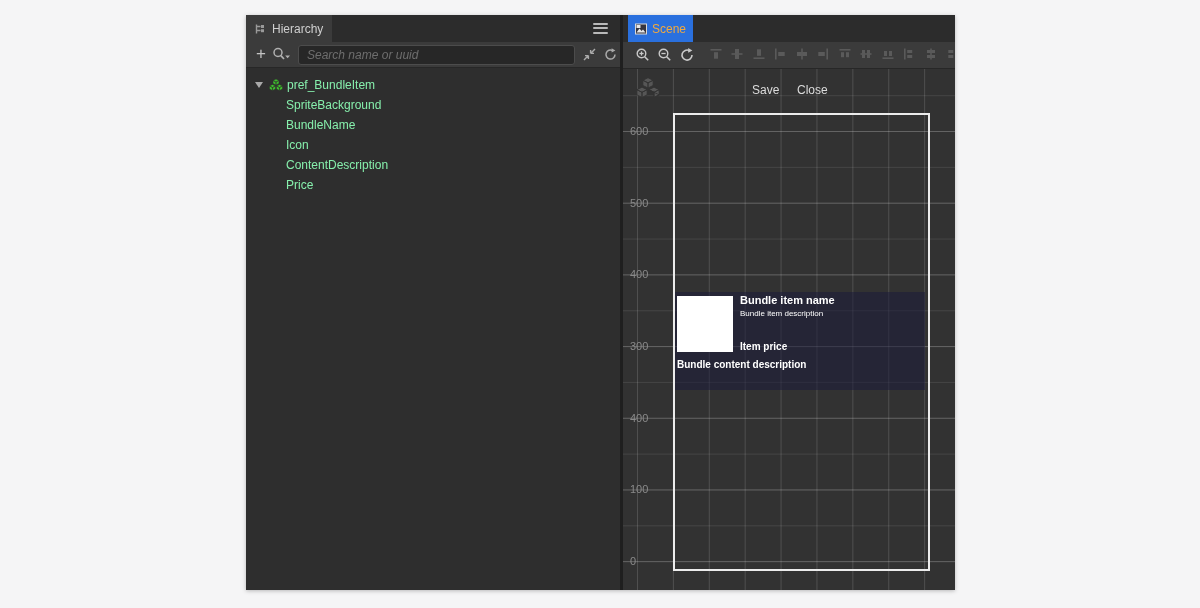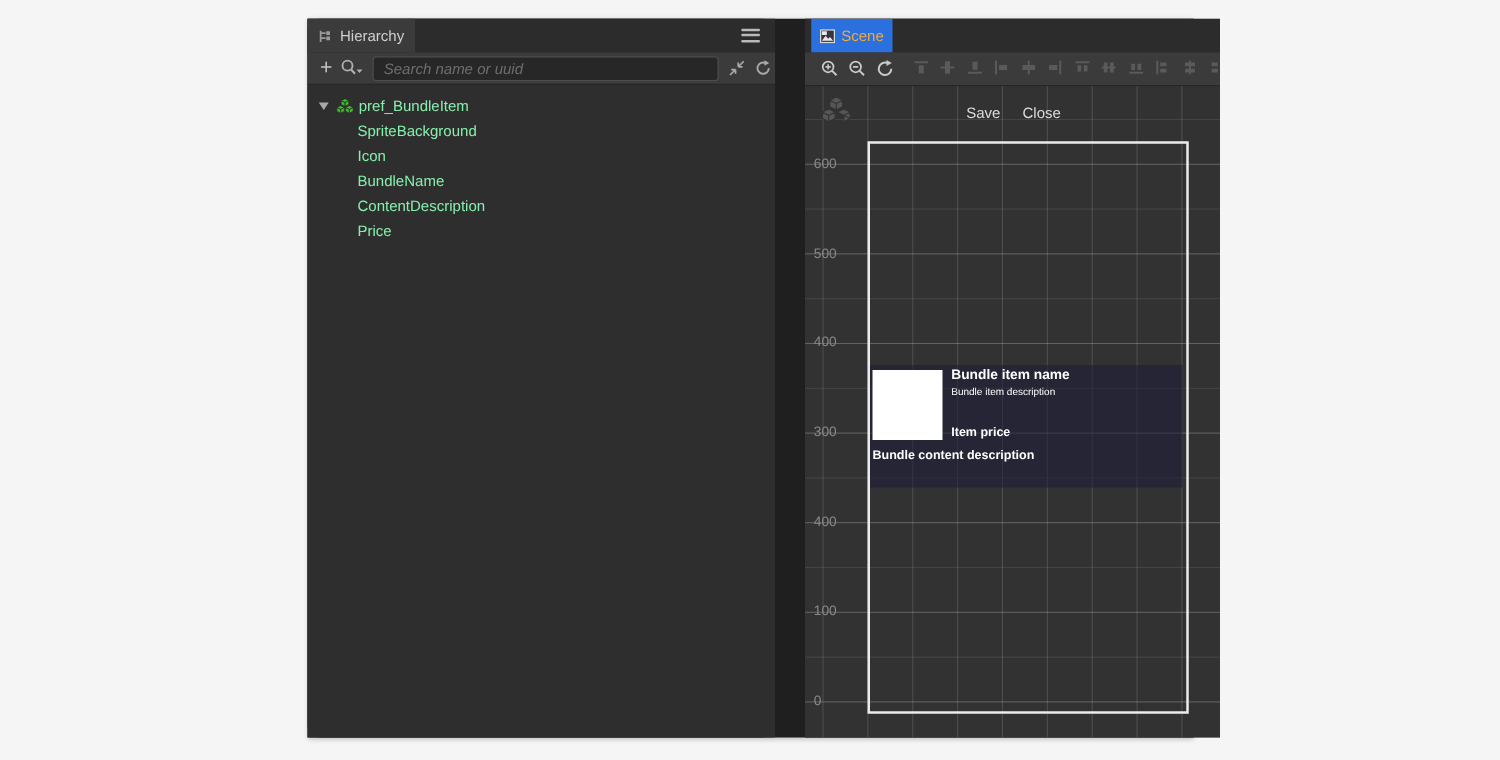--- a/index.html
+++ b/index.html
@@ -1,38 +1,38 @@
 <!DOCTYPE html>
 <html><head>
 <meta charset="utf-8">
 <style>
   * { margin:0; padding:0; box-sizing:border-box; }
   html,body { width:1200px; height:608px; background:#f5f5f6; font-family:"Liberation Sans",sans-serif; overflow:hidden; }
   .app { position:absolute; left:246px; top:15px; width:709px; height:575px; background:#1f1f1f; box-shadow:0 1px 4px rgba(0,0,0,.25); }
 
   
-  .hpanel { position:absolute; left:0; top:0; width:374px; height:575px; background:#2e2e2e;border-radius:10px; }
+  .hpanel { position:absolute; left:0; top:0; width:374px; height:575px; background:#2e2e2e; }
   .tabbar { position:absolute; left:0; top:0; right:0; height:27px; background:#2c2c2c; }
   .htab { position:absolute; left:0; top:0; width:86px; height:27px; background:#3b3b3b; display:flex; align-items:center; gap:6px; padding-left:8px; color:#cfcfcf; font-size:12px; }
   .hamburger { position:absolute; right:12px; top:8px; width:15px; height:11px; cursor:pointer; }
   .hamburger span { display:block; height:2px; background:#b9b9b9; margin-bottom:2.4px; border-radius:1px; }
   .htoolbar { position:absolute; left:0; top:27px; right:0; height:26px; background:#3b3b3b; border-bottom:1px solid #272727; }
   .plus-btn { position:absolute; left:6px; top:1px; width:18px; height:22px; color:#c4c4c4; font-size:17px; line-height:22px; text-align:center; cursor:pointer; }
   .qicon { position:absolute; left:26px; top:4px; cursor:pointer; }
   .search-input { position:absolute; left:52px; top:3px; width:277px; height:20px; background:#272727; border:1px solid #4c4c4c; border-radius:3px; color:#ccc; font-size:12px; padding:0 8px; outline:none; }
   .search-input::placeholder { color:#6e6e6e; font-style:italic; }
   .tool-ic { position:absolute; top:5px; cursor:pointer; }
   .tree { position:absolute; left:0; top:54px; right:0; bottom:0; background:#2e2e2e; padding-top:6px; }
   .trow { height:20px; display:flex; align-items:center; font-size:12px; color:#86efac; cursor:pointer; }
   .trow.root { padding-left:9px; gap:4px; }
   .trow.child { padding-left:40px;text-align:right; }
   .expander { width:0; height:0; border-left:4.5px solid transparent; border-right:4.5px solid transparent; border-top:6px solid #a9a9a9; margin-right:2px; cursor:pointer; }
 
   
-  .spanel { position:absolute; left:377px; top:0; width:332px; height:575px; background:#313131; overflow:hidden;margin-left:21px; }
+  .spanel { position:absolute; left:377px; top:0; width:332px; height:575px; background:#313131; overflow:hidden; }
   .stab { position:absolute; left:5px; top:0; width:65px; height:27px; background:#2a70de; display:flex; align-items:center; gap:5px; padding-left:7px; font-size:12px; color:#f2a93e; cursor:pointer; }
   .stoolbar { position:absolute; left:0; top:27px; right:0; height:27px; background:#3b3b3b; border-bottom:1px solid #272727; }
   .stoolbar .sic { position:absolute; top:5px; cursor:pointer; }
   .canvas { position:absolute; left:0; top:54px; width:332px; height:521px; background-color:#323232; overflow:hidden;
     background-image:
       linear-gradient(to right, rgba(255,255,255,0.14) 1px, transparent 1px),
       linear-gradient(to bottom, rgba(255,255,255,0.17) 1px, transparent 1px),
       linear-gradient(to bottom, rgba(255,255,255,0.09) 1px, transparent 1px);
     background-size: 35.9px 100%, 100% 71.7px, 100% 35.85px;
     background-position: 14px 0, 0 62px, 0 26.2px; }
@@ -98,24 +98,24 @@
             <path d="M3.5 6.5 L6.5 8 L3.5 9.5 L0.5 8 Z M0.5 8 L3.5 9.5 L3.5 12.5 L0.5 11 Z M6.5 8 L3.5 9.5 L3.5 12.5 L6.5 11 Z"></path>
             <path d="M10.5 6.5 L13.5 8 L10.5 9.5 L7.5 8 Z M7.5 8 L10.5 9.5 L10.5 12.5 L7.5 11 Z M13.5 8 L10.5 9.5 L10.5 12.5 L13.5 11 Z"></path>
           </g>
         </svg>
         <span>pref_BundleItem</span>
       </div>
       <div class="trow child">
           <span>SpriteBackground</span>
         </div>
       <div class="trow child">
+          <span>BundleName</span>
+        </div>
+      <div class="trow child">
           <span>Icon</span>
-        </div>
-      <div class="trow child">
-          <span>BundleName</span>
         </div>
       <div class="trow child">
           <span>ContentDescription</span>
         </div>
       <div class="trow child">
           <span>Price</span>
         </div>
     </div>
   </div>
 

